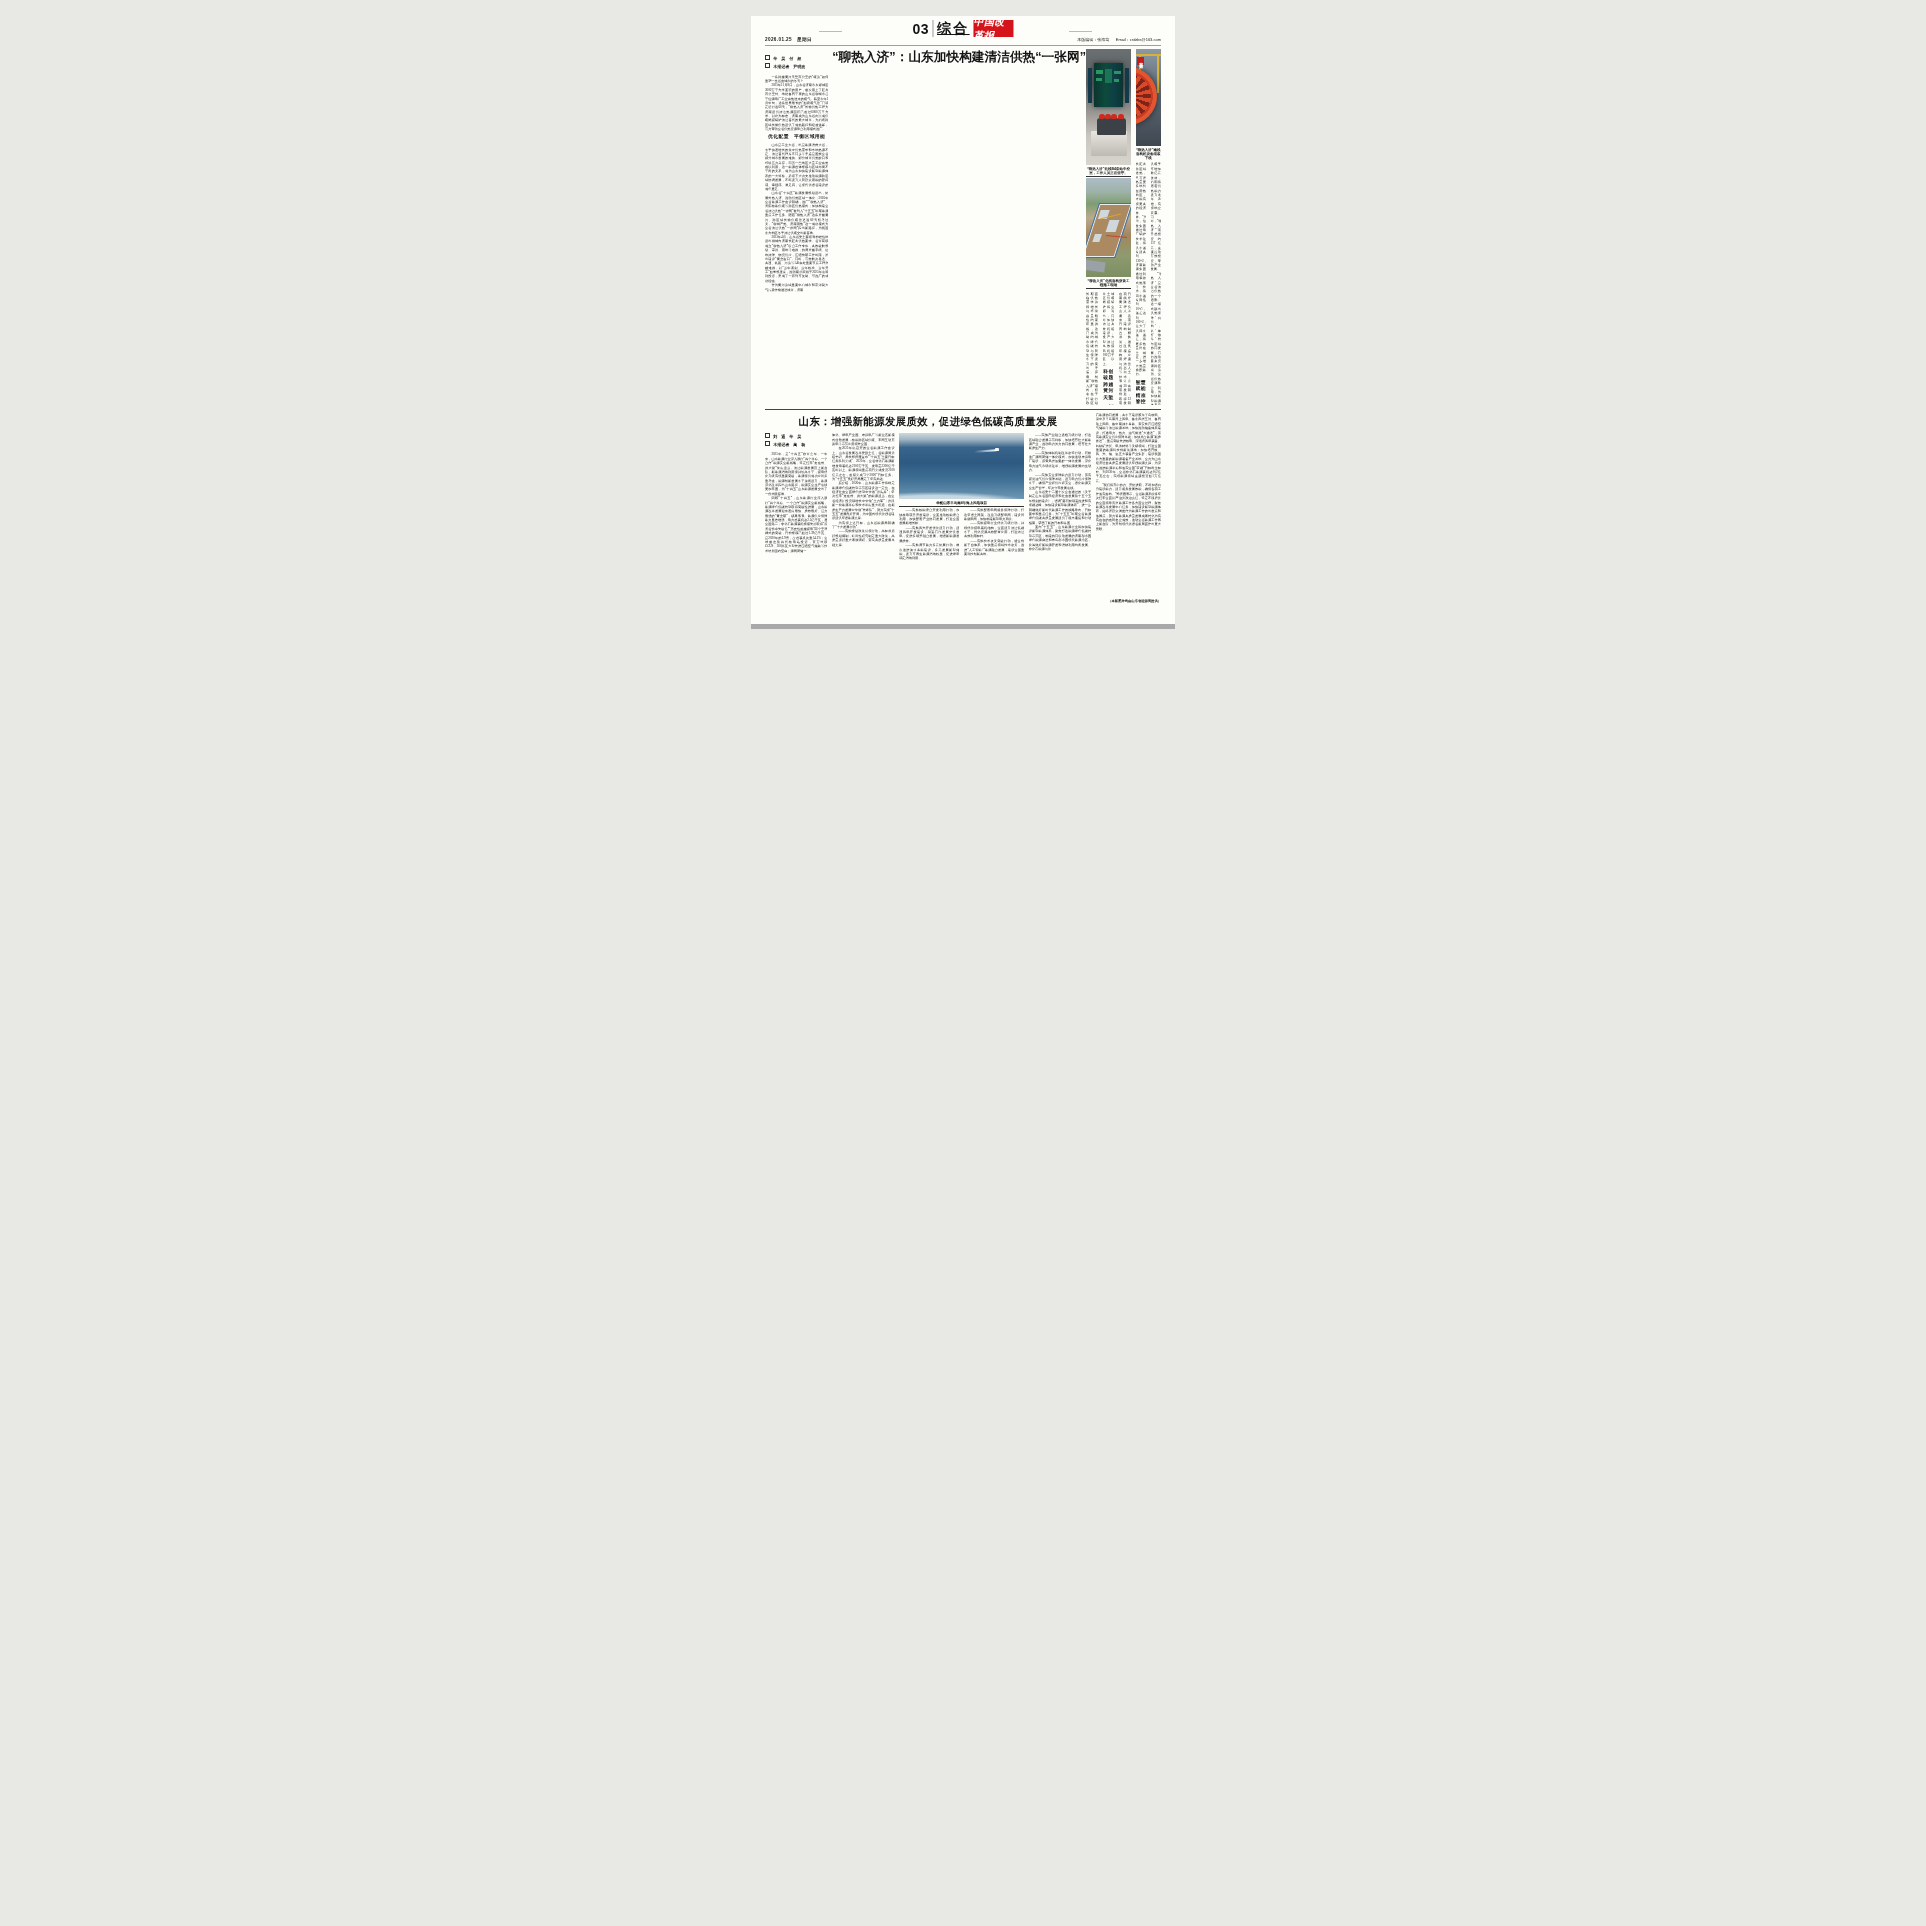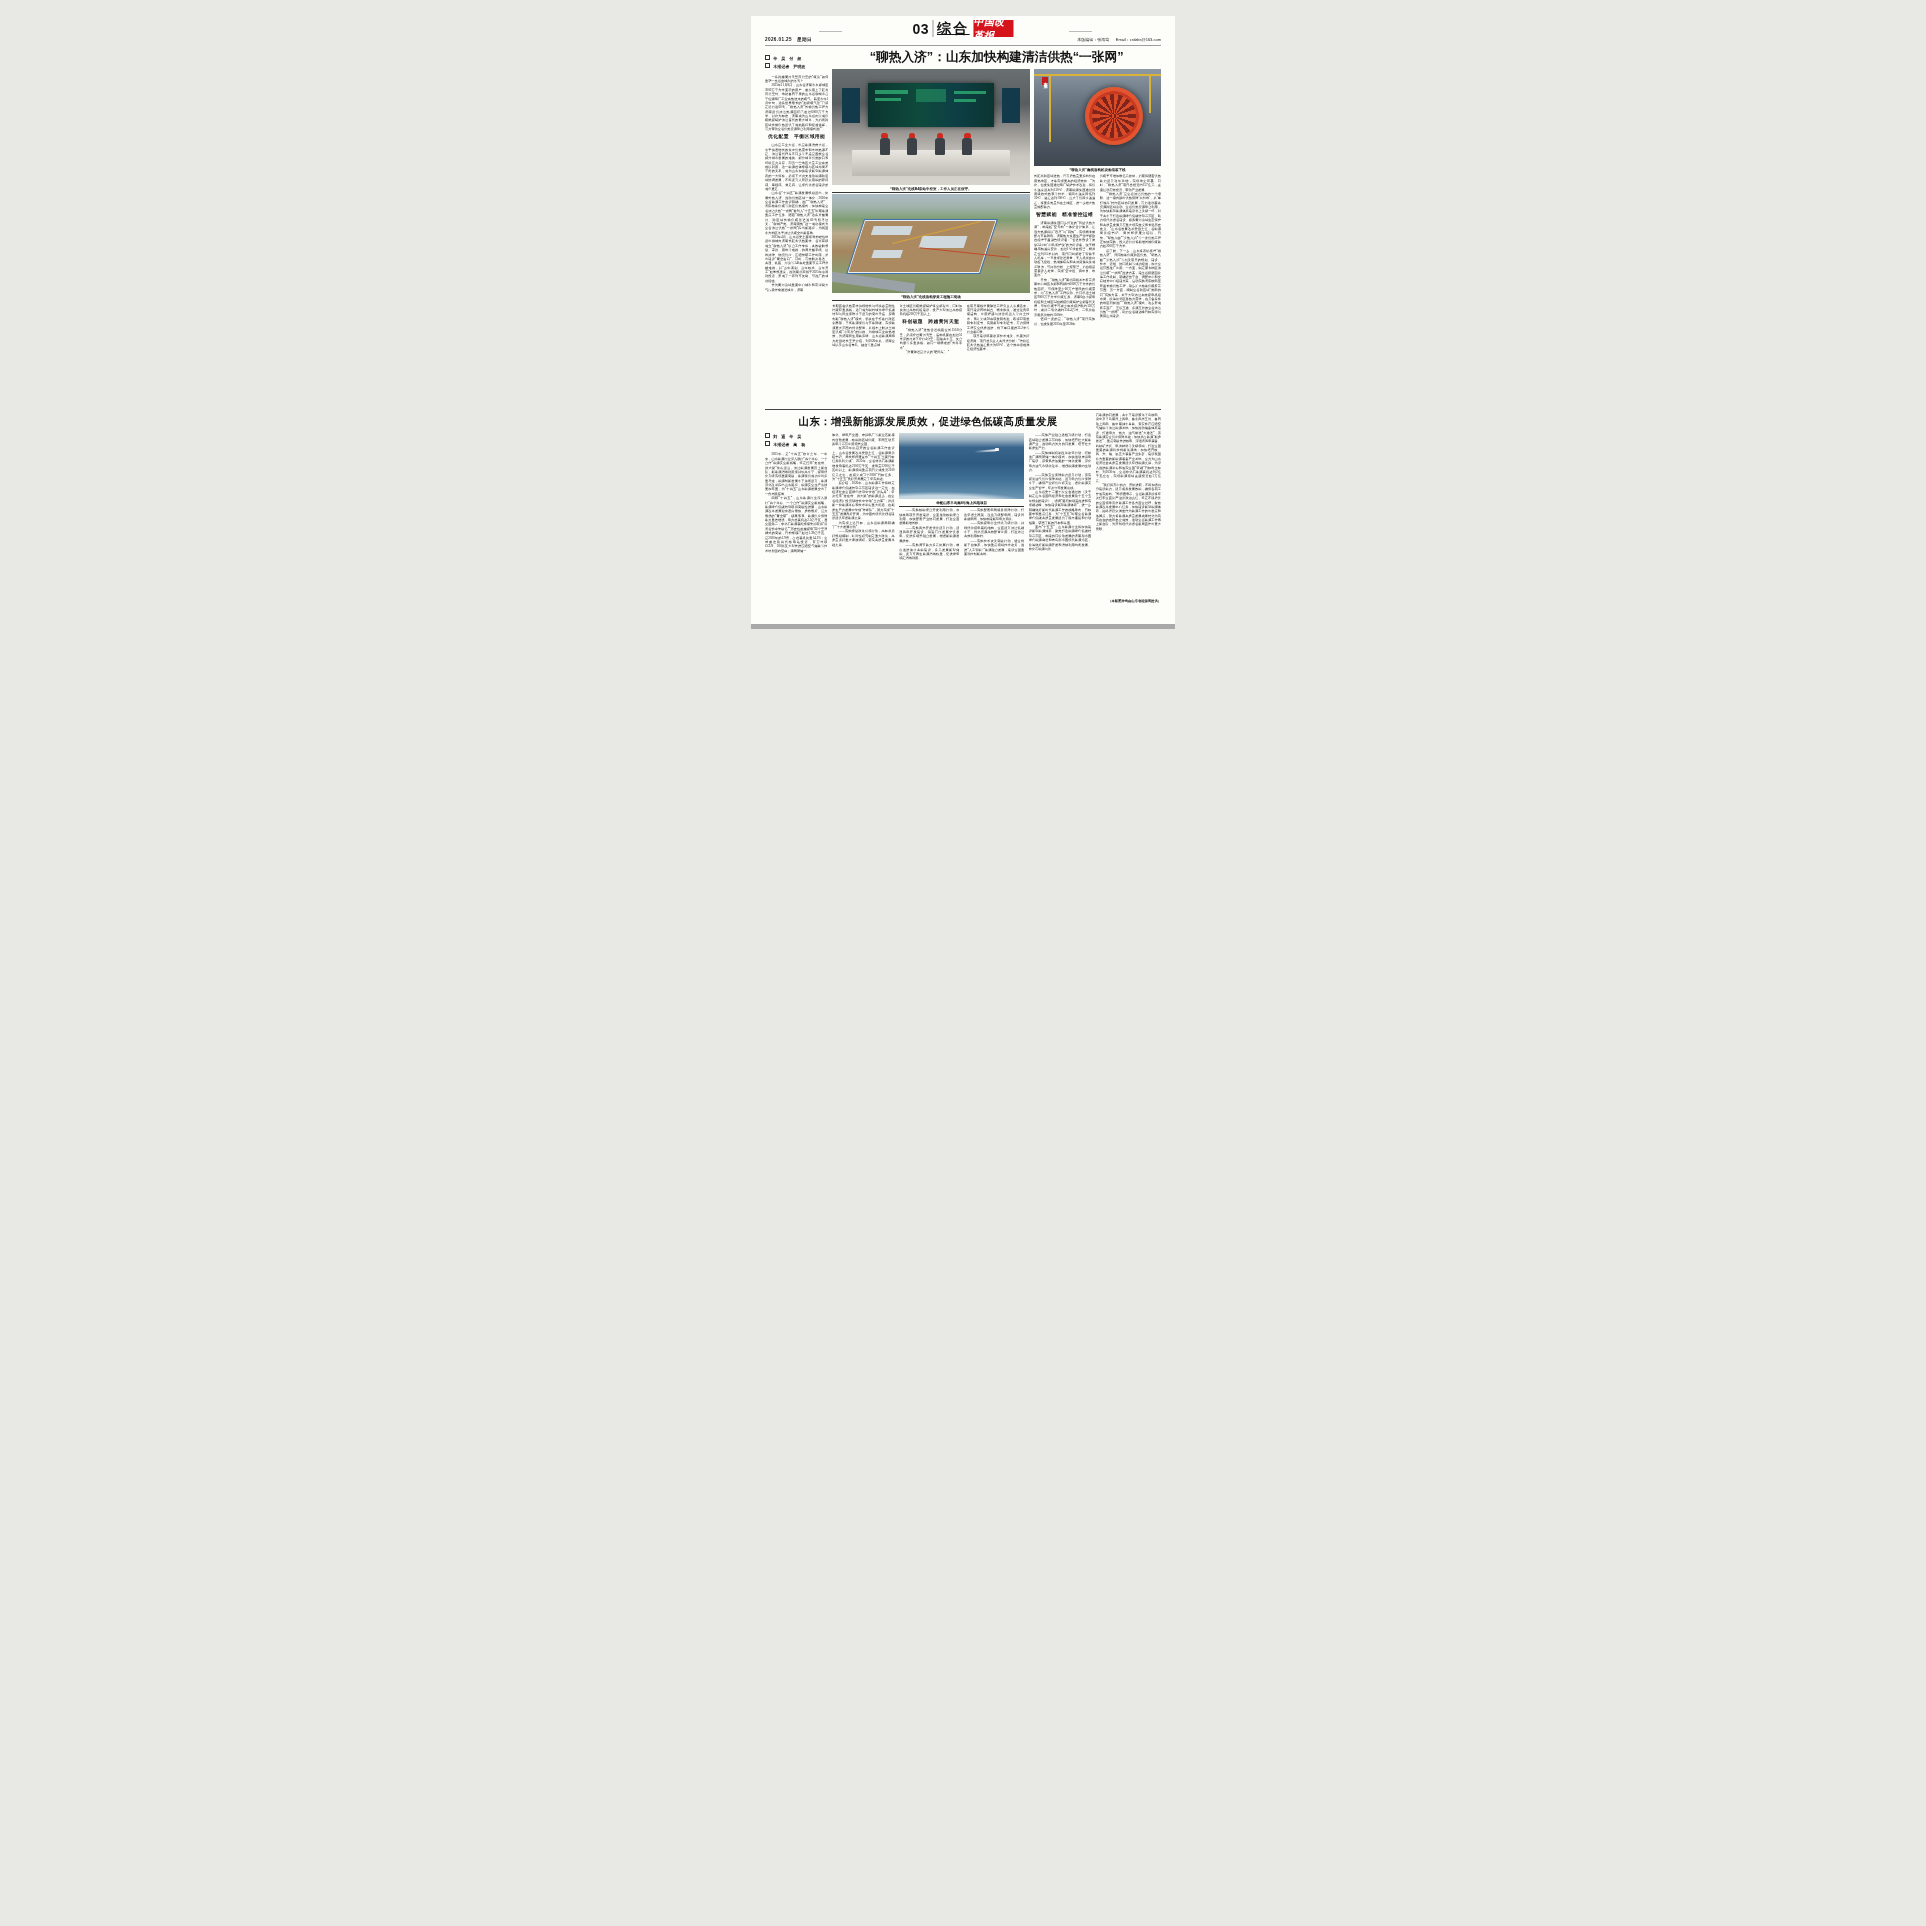--- a/index.html
+++ b/index.html
@@ -14,21 +14,21 @@
   .pageno{font-family:"Liberation Sans","DejaVu Sans",sans-serif;font-weight:900;font-size:14px;letter-spacing:0.4px;}
   .vline{width:0.4px;height:17px;background:#9a9a9a;}
   .secname{font-family:"Liberation Sans","DejaVu Sans",sans-serif;font-weight:900;font-size:14px;letter-spacing:2.3px;text-decoration:underline;}
   .logo{background:#d5131a;color:#fff;width:40px;height:17px;display:flex;align-items:center;justify-content:center;
         font-family:"DejaVu Serif","Liberation Serif",serif;font-style:italic;font-weight:bold;font-size:10px;letter-spacing:0.4px;}
   .hdr-sideline{position:absolute;top:11.6px;height:0.8px;background:#bbb;width:23px;}
   .hdr-rule{height:1.5px;background:#9f9f9f;margin-top:0.8px;}
   
   .art1{display:flex;gap:3.9px;margin-top:3.1px;height:356px;}
   .a1col1{width:16%;flex:none;overflow:hidden;}
-  .a1main{flex:1;display:flex;flex-direction:column;min-width:0;}
+  .a1main{flex:1;display:flex;flex-direction:row;min-width:0;}
   .hl1{font-family:"Liberation Sans","DejaVu Sans",sans-serif;font-weight:900;font-size:12.7px;
        text-align:center;letter-spacing:0px;line-height:1.2;margin:0.8px 0 3.9px 0;}
   .a1content{display:flex;gap:4.6px;flex:1;min-height:0;}
   .a1mid{width:60%;display:flex;flex-direction:column;}
   .a1right{flex:1;display:flex;flex-direction:column;min-width:0;}
   
   .byline{font-weight:bold;font-size:4px;margin:5.4px 0 3.9px 0;line-height:1.9;}
   .sq{display:inline-block;width:3.1px;height:3.1px;border:0.4px solid #333;margin-right:3.1px;vertical-align:0.4px;}
   
   .tcol{font-size:3.2px;line-height:1.37;text-align:justify;overflow:hidden;}

